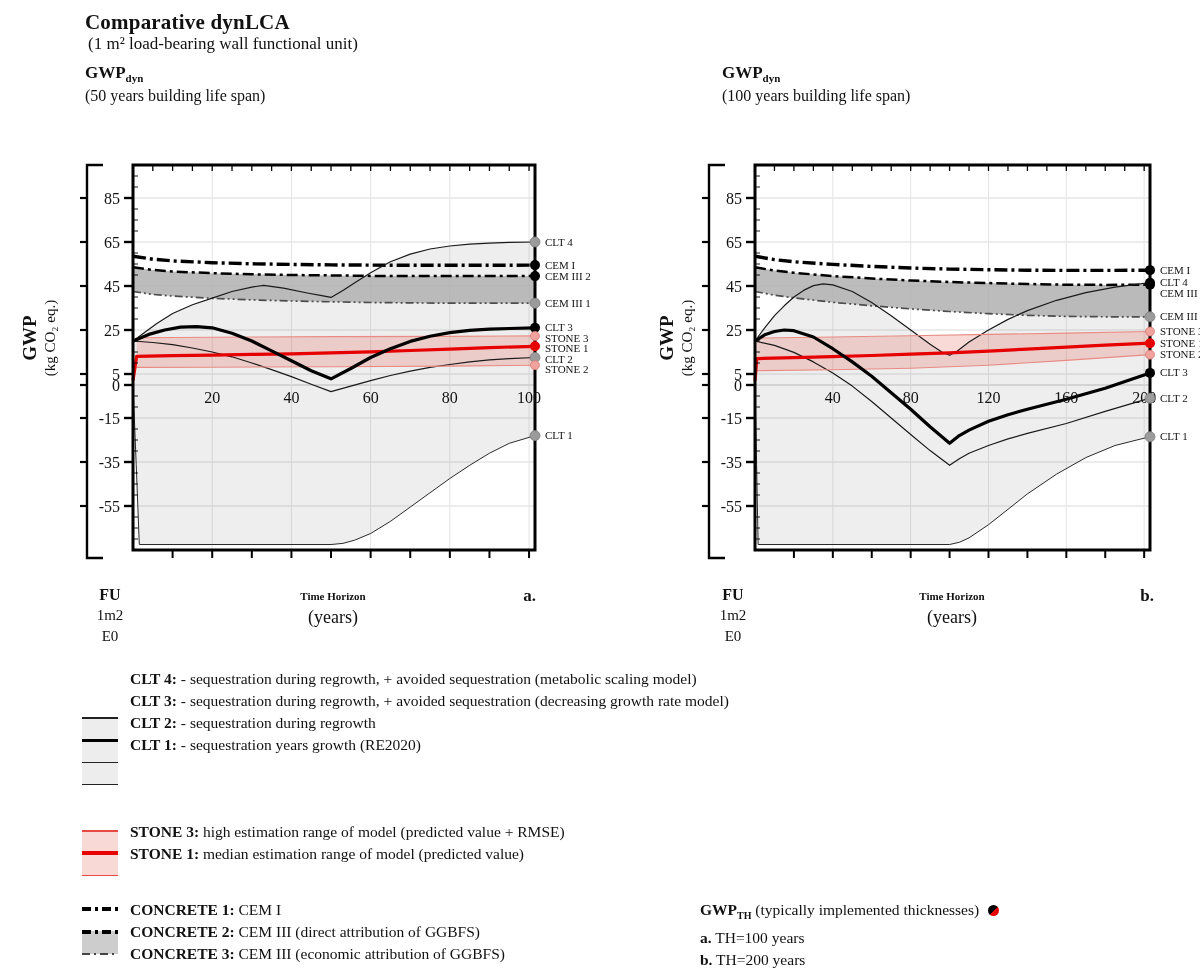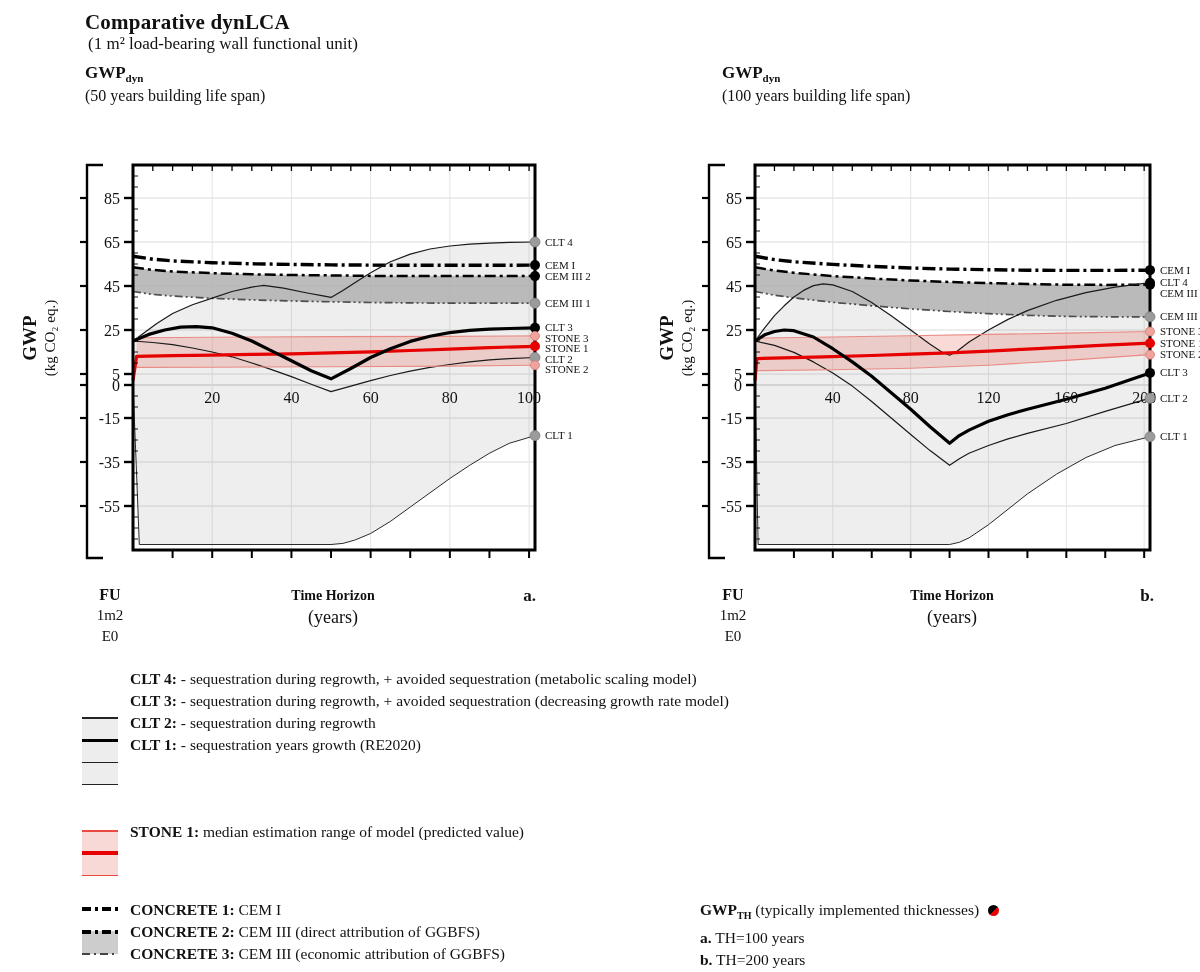--- a/index.html
+++ b/index.html
@@ -9,21 +9,21 @@
   .title{font-size:21px;font-weight:bold;letter-spacing:.2px;}
   .subtitle{font-size:17px;}
   .pmetric{font-size:17px;font-weight:bold;}
   .pmetric sub{font-size:11px;font-weight:bold;}
   .lifespan{font-size:16px;}
   .ylab-main{width:130px;height:22px;text-align:center;transform:rotate(-90deg);font-weight:bold;font-size:19px;}
   .ylab-unit{width:130px;height:22px;text-align:center;transform:rotate(-90deg);font-size:15px;}
   .fublock{width:60px;text-align:center;font-size:15px;line-height:21px;}
   .fublock .fu{font-weight:bold;font-size:16px;}
   .xtitle{width:190px;text-align:center;}
-  .xtitle .xt{font-weight:bold;font-size:14px;line-height:22px;}
+  .xtitle .xt{font-weight:bold;font-size:11px;line-height:22px;}
   .xtitle .xu{font-size:18px;line-height:20px;}
   .corner{width:40px;text-align:right;font-weight:bold;font-size:17px;}
   .lsec{position:absolute;left:130px;font-size:15.5px;line-height:22px;white-space:nowrap;}
   .lsec b{font-weight:bold;}
   .sline{position:absolute;left:0;right:0;height:1.5px;background:#222;}
   .rleg{position:absolute;left:700px;width:468px;font-size:15.5px;line-height:22px;white-space:nowrap;}
   .rleg b{font-weight:bold;}
   .rleg sub{font-size:10px;font-weight:bold;}
   .rleg .pad{padding-right:20px;}
   .dot-th{display:inline-block;width:11px;height:11px;border-radius:50%;background:linear-gradient(135deg,#000 50%,#e60000 50%);margin-left:9px;vertical-align:-1px;}
@@ -391,20 +391,21 @@
   </div>
 
   <div class="lsec" style="top:668px;">
     <div><b>CLT 4:</b><span> - sequestration during regrowth, + avoided sequestration (metabolic scaling model)</span></div>
     <div><b>CLT 3:</b><span> - sequestration during regrowth, + avoided sequestration (decreasing growth rate model)</span></div>
     <div><b>CLT 2:</b><span> - sequestration during regrowth</span></div>
     <div><b>CLT 1:</b><span> - sequestration years growth (RE2020)</span></div>
   </div>
 
   <div class="lsec" style="top:821px;">
+    <div><b>STONE 3:</b><span> high estimation range of model (predicted value + RMSE)</span></div>
     <div><b>STONE 1:</b><span> median estimation range of model (predicted value)</span></div>
   </div>
 
   <div class="lsec" style="top:899px;">
     <div><b>CONCRETE 1:</b><span> CEM I</span></div>
     <div><b>CONCRETE 2:</b><span> CEM III (direct attribution of GGBFS)</span></div>
     <div><b>CONCRETE 3:</b><span> CEM III (economic attribution of GGBFS)</span></div>
   </div>
 
   <div class="rleg" style="top:899px;">

